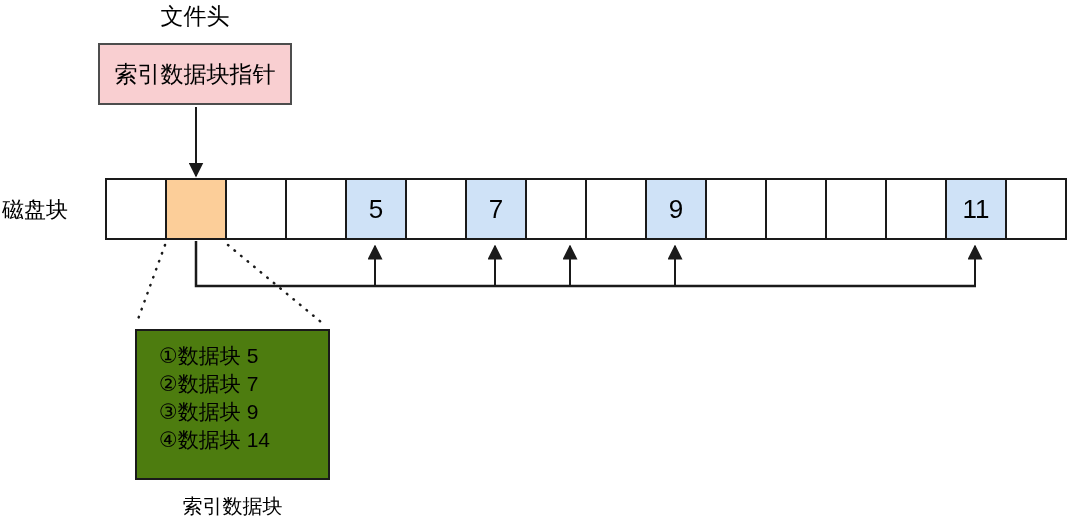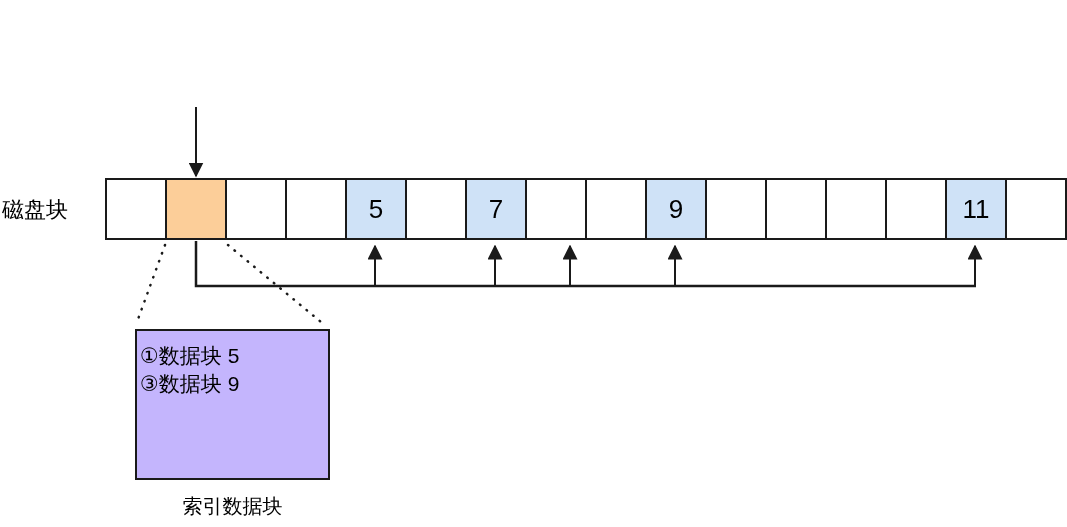--- a/index.html
+++ b/index.html
@@ -21,22 +21,22 @@
   }
   .blk{
     width:60px;height:62px;box-sizing:border-box;background:#ffffff;
     border:2px solid var(--line);border-left:none;
     display:flex;align-items:center;justify-content:center;font-size:26px;
   }
   .blk.blue{background:var(--blue-fill);}
   .blk.orange{background:var(--orange-fill);}
   .index-box{
     position:absolute;left:135px;top:329px;width:195px;height:151px;box-sizing:border-box;
-    background:#c4b5fd;border:2px solid var(--line);
-    padding:11px 0 0 3px;font-size:21px;line-height:28px;
+    background:#4d7c0f;border:2px solid var(--line);
+    padding:11px 0 0 22px;font-size:21px;line-height:28px;
   }
   .index-line{white-space:nowrap;}
   .index-block-label{left:135px;top:493px;width:195px;text-align:center;font-size:20px;}
   svg.overlay{position:absolute;left:0;top:0;}
   .stroke{stroke:var(--line);fill:none;stroke-width:2px;}
   .trunk{stroke:var(--line);fill:none;stroke-width:2.5px;}
   .dotted{stroke:var(--line);fill:none;stroke-width:2.5px;stroke-dasharray:0.5 8;stroke-linecap:round;}
   .ah{fill:var(--line);}
 </style>
 </head>
@@ -58,21 +58,25 @@
     <line class="stroke" x1="375" y1="286" x2="375" y2="246" marker-end="url(#arrow)"></line>
     <line class="stroke" x1="495" y1="286" x2="495" y2="246" marker-end="url(#arrow)"></line>
     <line class="stroke" x1="570" y1="286" x2="570" y2="246" marker-end="url(#arrow)"></line>
     <line class="stroke" x1="675" y1="286" x2="675" y2="246" marker-end="url(#arrow)"></line>
     <line class="stroke" x1="975" y1="286" x2="975" y2="246" marker-end="url(#arrow)"></line>
 
     <line class="dotted" x1="165" y1="245" x2="137" y2="322"></line>
     <line class="dotted" x1="228" y1="245" x2="321" y2="322"></line>
   </svg>
 
+  <div class="label file-header-label">文件头</div>
 
+  <div class="pointer-box">
+    <span>索引数据块指针</span>
+  </div>
 
   <div class="label disk-row-label">磁盘块</div>
 
   <div class="block-row">
     <div class="blk"></div>
     <div class="blk orange"></div>
     <div class="blk"></div>
     <div class="blk"></div>
     <div class="blk blue">5</div>
     <div class="blk"></div>
@@ -83,18 +87,20 @@
     <div class="blk"></div>
     <div class="blk"></div>
     <div class="blk"></div>
     <div class="blk"></div>
     <div class="blk blue">11</div>
     <div class="blk"></div>
   </div>
 
   <div class="index-box">
     <div class="index-line">①数据块 5</div>
+    <div class="index-line">②数据块 7</div>
     <div class="index-line">③数据块 9</div>
+    <div class="index-line">④数据块 14</div>
   </div>
 
   <div class="label index-block-label">索引数据块</div>
 
 </div>
 
 </body></html>

